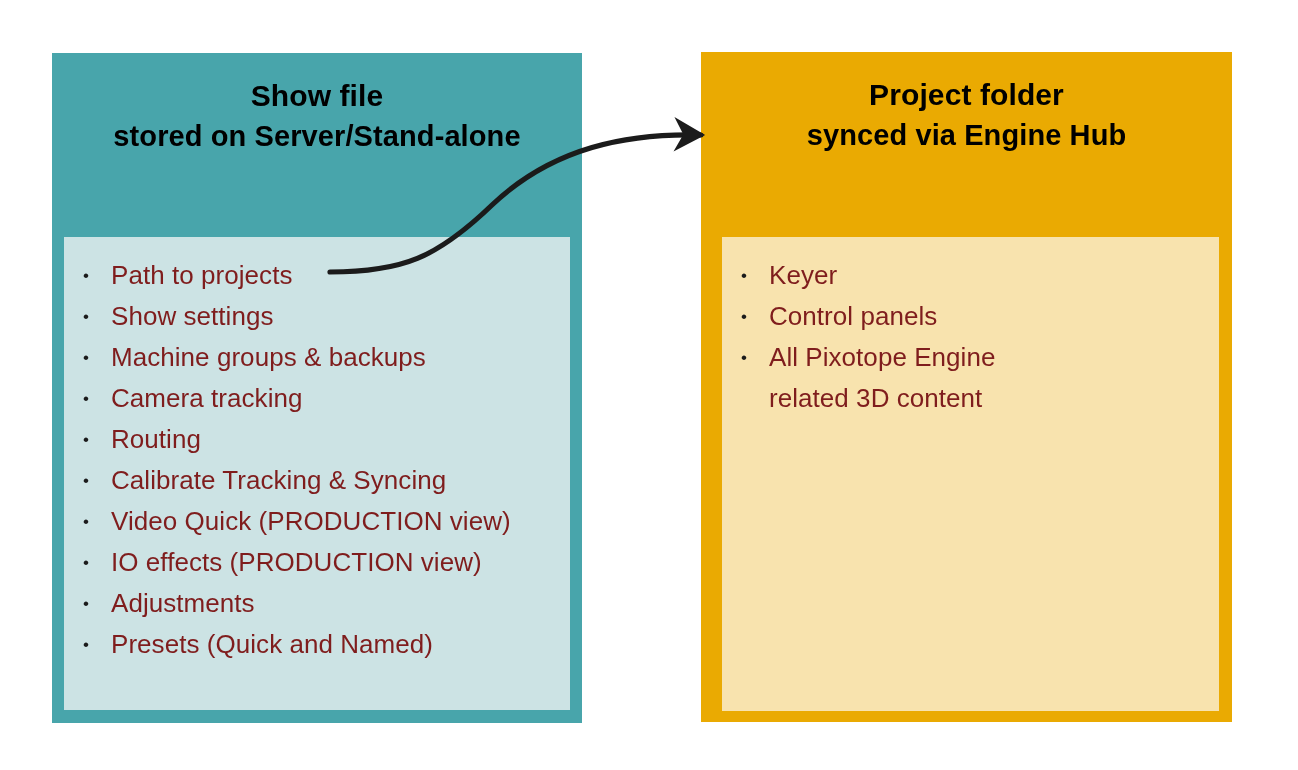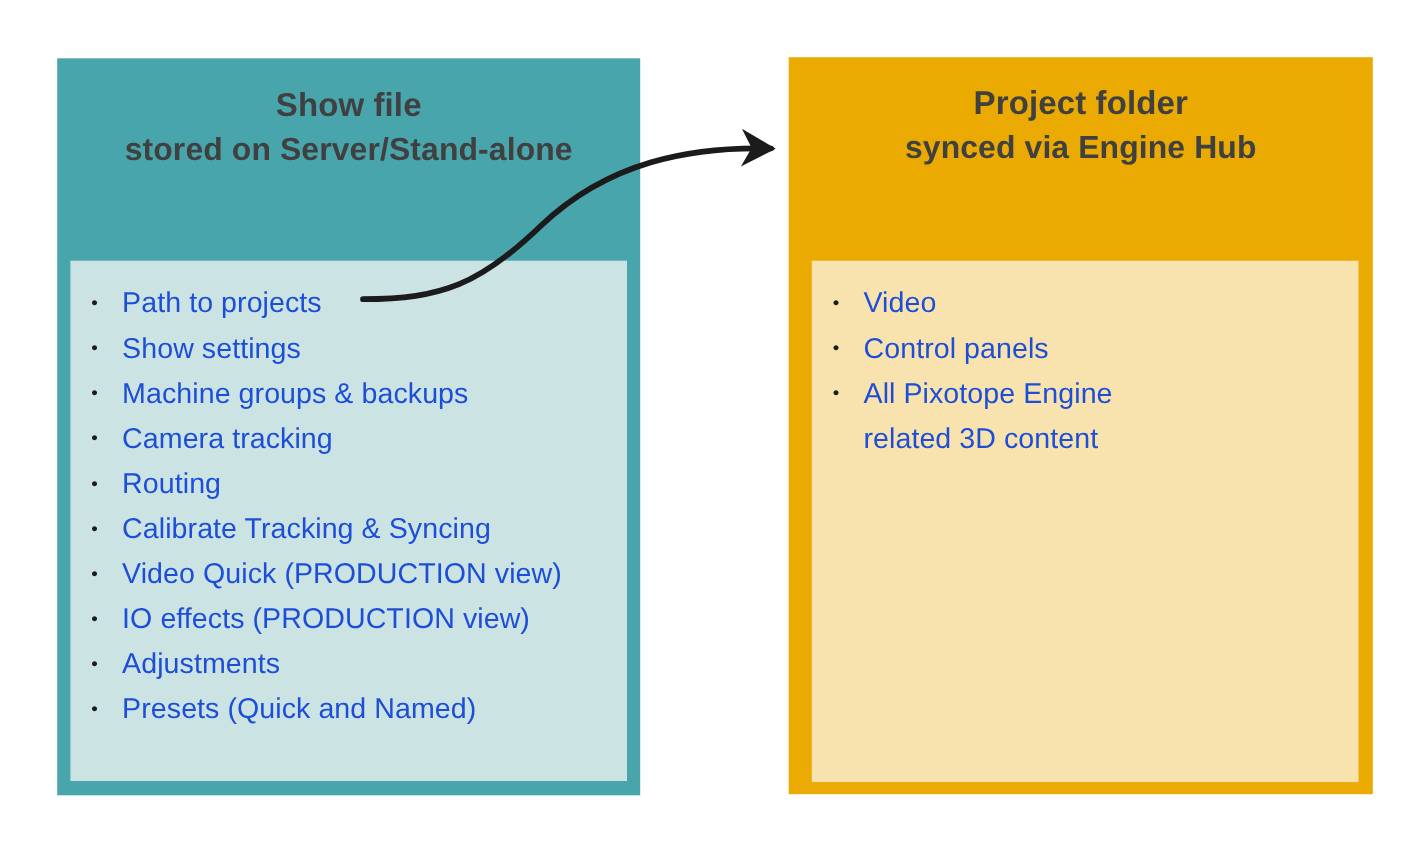--- a/index.html
+++ b/index.html
@@ -29,34 +29,34 @@
 
   .card-show {
     left: 52px;
     top: 53px;
     width: 530px;
     height: 670px;
     background: #48a5ab;
   }
 
   .card-project {
-    left: 717px;
+    left: 701px;
     top: 52px;
     width: 531px;
     height: 670px;
     background: #eaaa02;
   }
 
   .card-header {
     position: absolute;
     left: 0;
     right: 0;
     top: 0;
     text-align: center;
-    color: #404040;
+    color: #000000;
     padding-top: 22px;
   }
 
   .card-title {
     font-size: 30px;
     font-weight: bold;
     line-height: 41px;
     letter-spacing: 0.1px;
   }
 
@@ -92,21 +92,21 @@
   .bullet-list {
     list-style: none;
     margin: 0;
     padding: 18px 0 0 0;
   }
 
   .bullet-item {
     position: relative;
     font-size: 26px;
     line-height: 41px;
-    color: #1d4ed8;
+    color: #7f1d1d;
     padding-left: 47px;
     letter-spacing: 0.05px;
   }
 
   .bullet-item::before {
     content: "\2022";
     position: absolute;
     left: 19px;
     top: 0;
     font-size: 17px;
@@ -180,21 +180,21 @@
   <div class="card card-project">
 
     <div class="card-header">
       <div class="card-title">Project folder</div>
       <div class="card-subtitle-line">synced via Engine Hub</div>
     </div>
 
     <div class="panel panel-project">
       <ul class="bullet-list">
         <li class="bullet-item">
-          <span>Video</span>
+          <span>Keyer</span>
         </li>
         <li class="bullet-item">
           <span>Control panels</span>
         </li>
         <li class="bullet-item">
           <span>All Pixotope Engine</span>
           <span class="bullet-sub">related 3D content</span>
         </li>
       </ul>
     </div>

